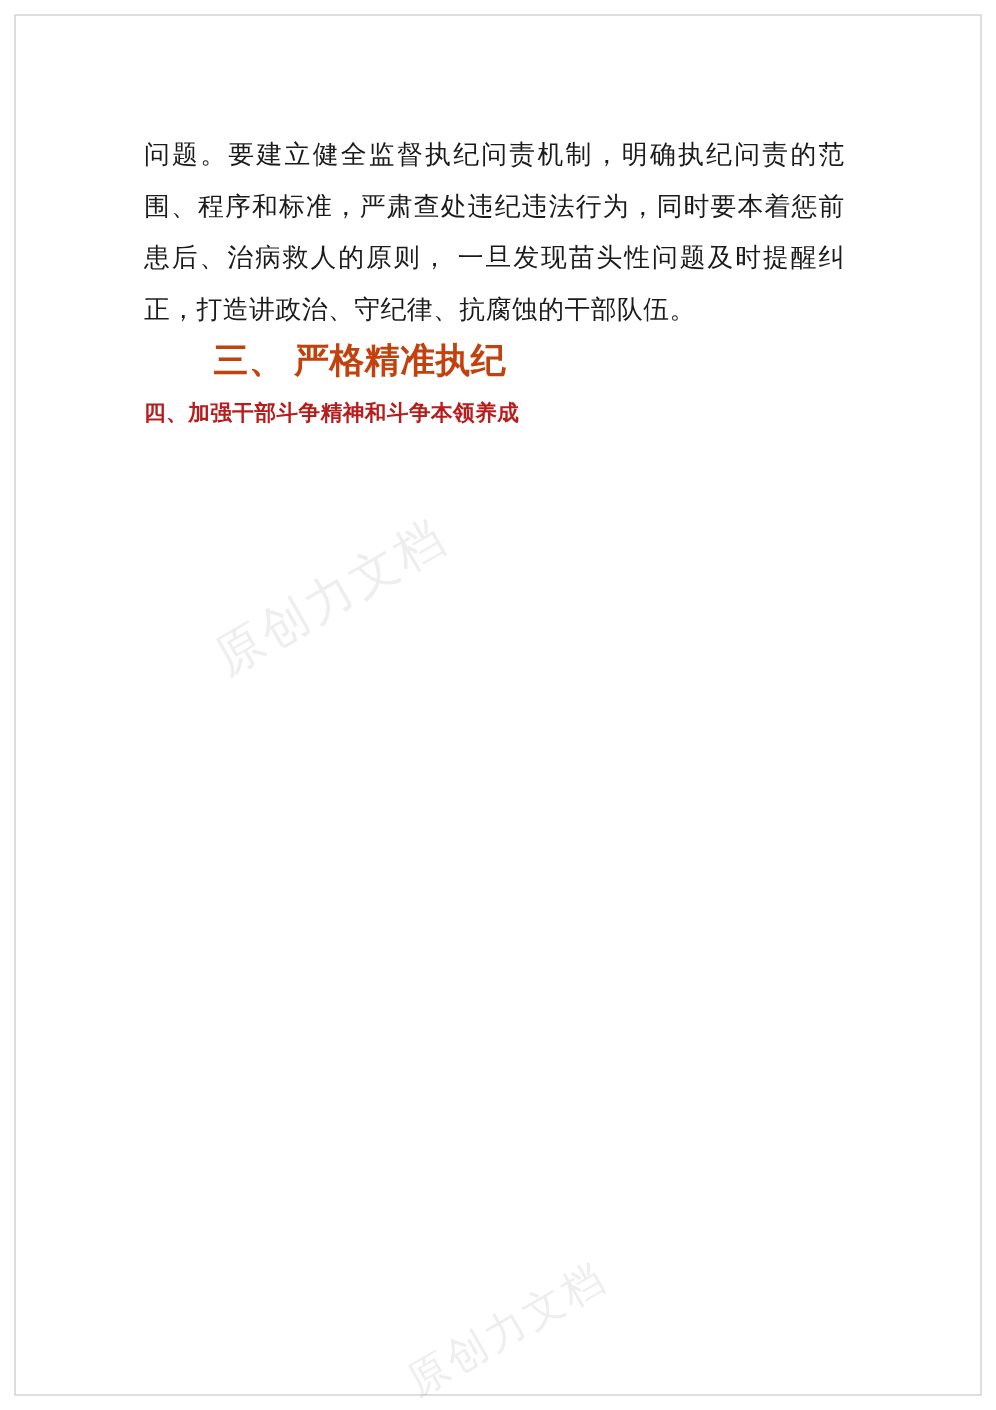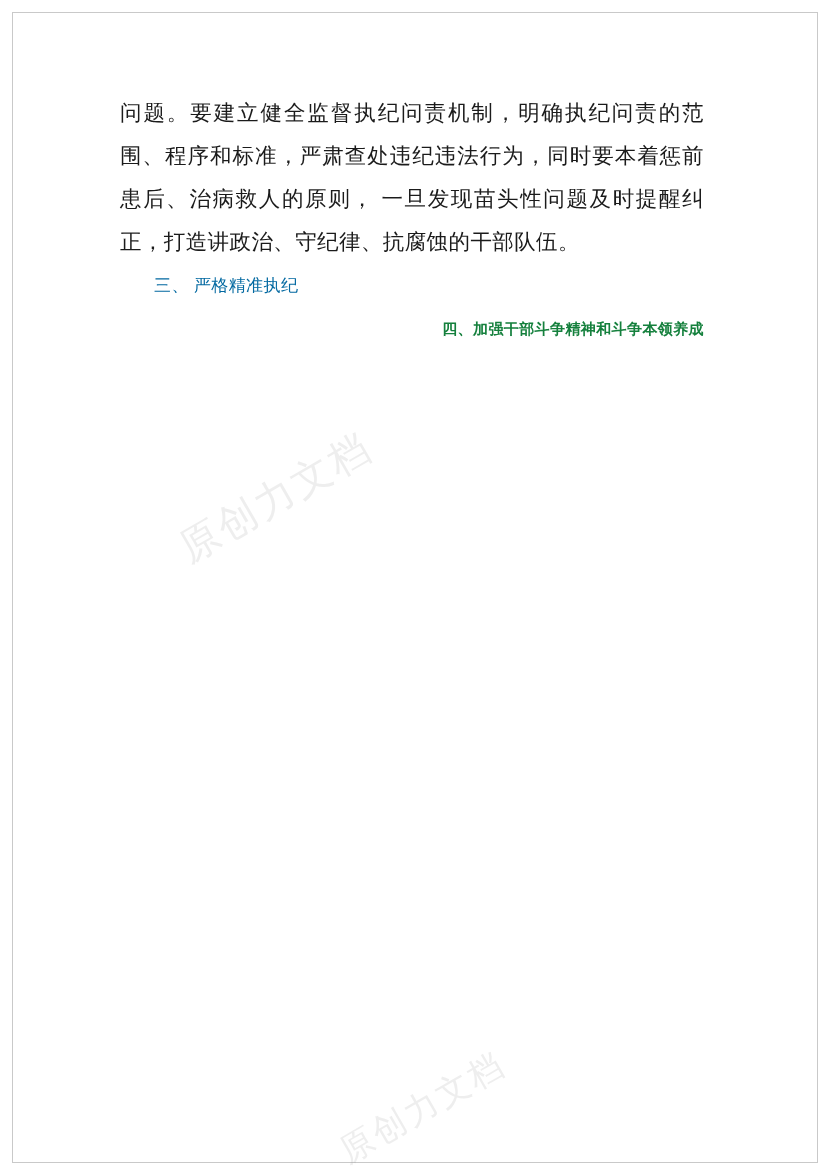--- a/index.html
+++ b/index.html
@@ -23,54 +23,54 @@
     left: 12px;
     top: 12px;
     right: 12px;
     bottom: 12px;
     border: 1px solid #c9c9c9;
     pointer-events: none;
   }
   .content {
     position: absolute;
     left: 120px;
-    top: 92px;
+    top: 108px;
     width: 584px;
     box-sizing: border-box;
   }
   p.para {
     margin: 0;
     font-size: 21.5px;
     line-height: 43px;
     color: #1b1b1b;
     text-align: justify;
     text-justify: inter-ideograph;
     letter-spacing: 0.4px;
     font-family: "Liberation Serif", "DejaVu Serif", serif;
   }
   p.indent {
     text-indent: 2em;
   }
   h2.heading {
     margin: 0;
-    font-size: 17px;
+    font-size: 29px;
     line-height: 43px;
-    color: #0369a1;
-    font-weight: normal;
+    color: #c2410c;
+    font-weight: bold;
     text-indent: 2em;
     letter-spacing: 0.4px;
     font-family: "Liberation Sans", "DejaVu Sans", sans-serif;
   }
   h2.heading-center {
     margin: 0;
-    font-size: 15px;
+    font-size: 18px;
     line-height: 43px;
-    color: #15803d;
+    color: #b91c1c;
     font-weight: bold;
-    text-align: right;
+    text-align: left;
     letter-spacing: 0.4px;
     font-family: "Liberation Sans", "DejaVu Sans", sans-serif;
   }
   .watermark {
     position: absolute;
     color: rgba(120,120,120,0.13);
     font-size: 40px;
     font-family: "Liberation Sans", "DejaVu Sans", sans-serif;
     letter-spacing: 3px;
     white-space: nowrap;

